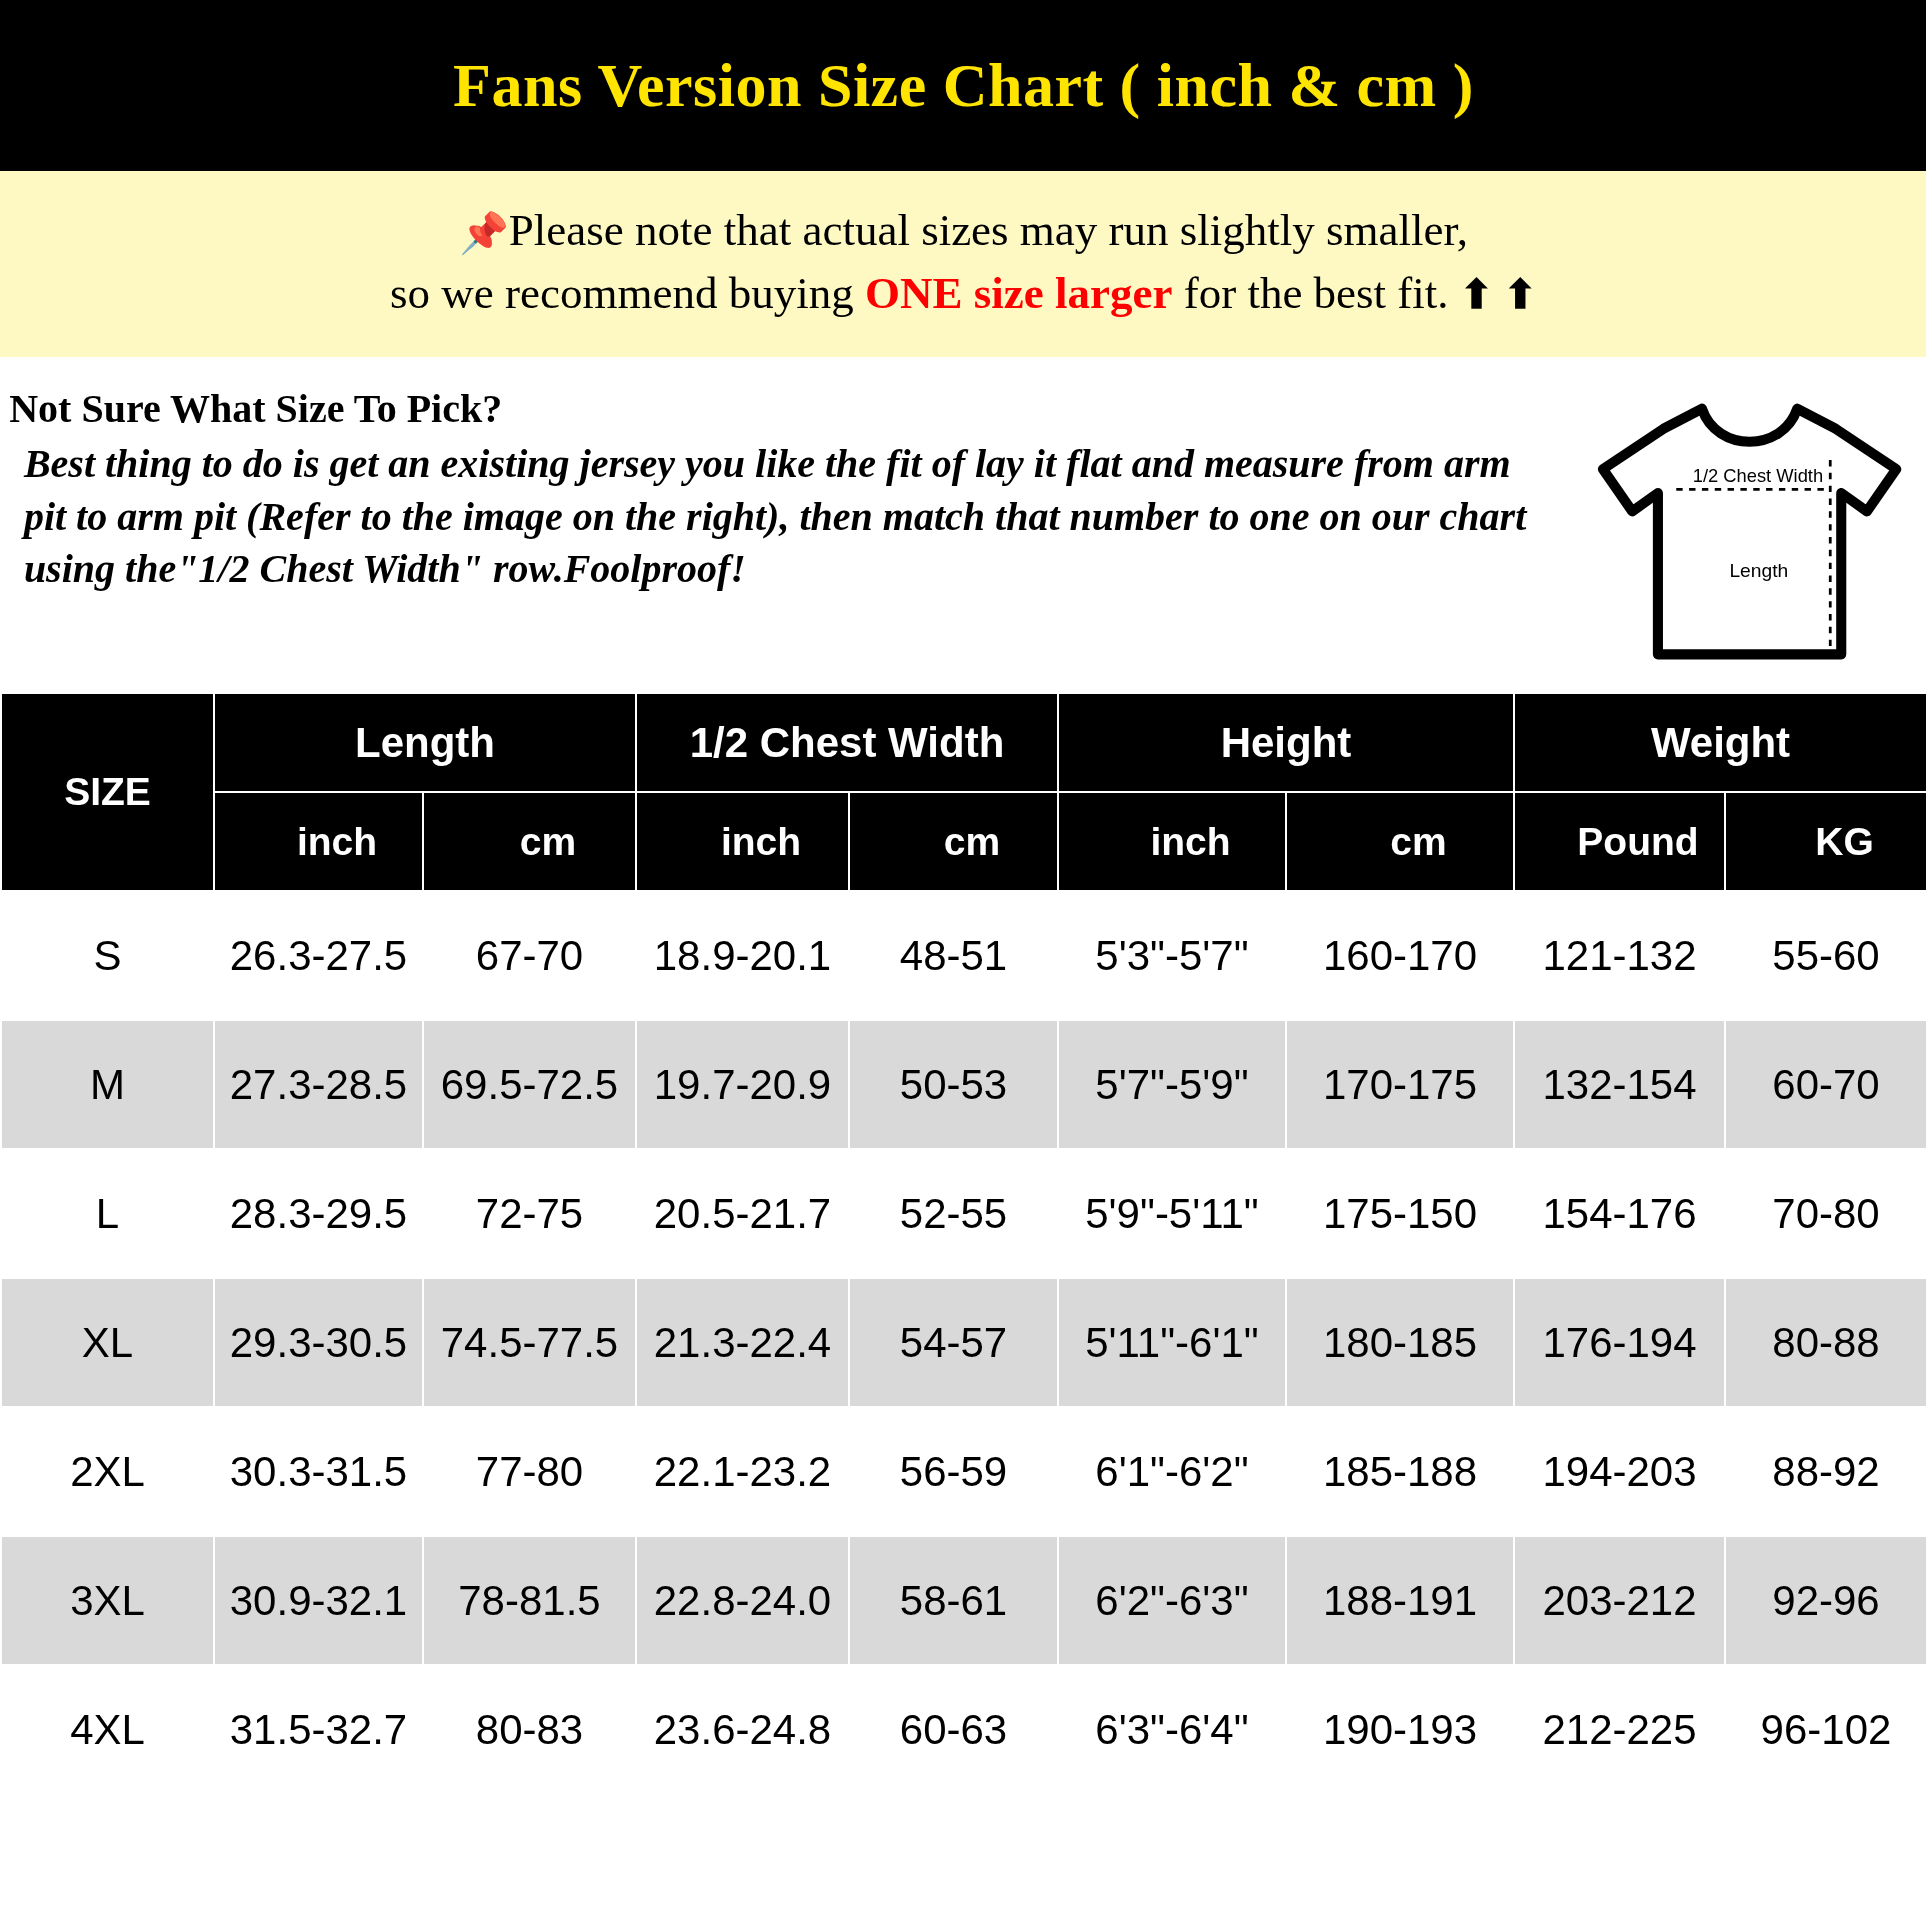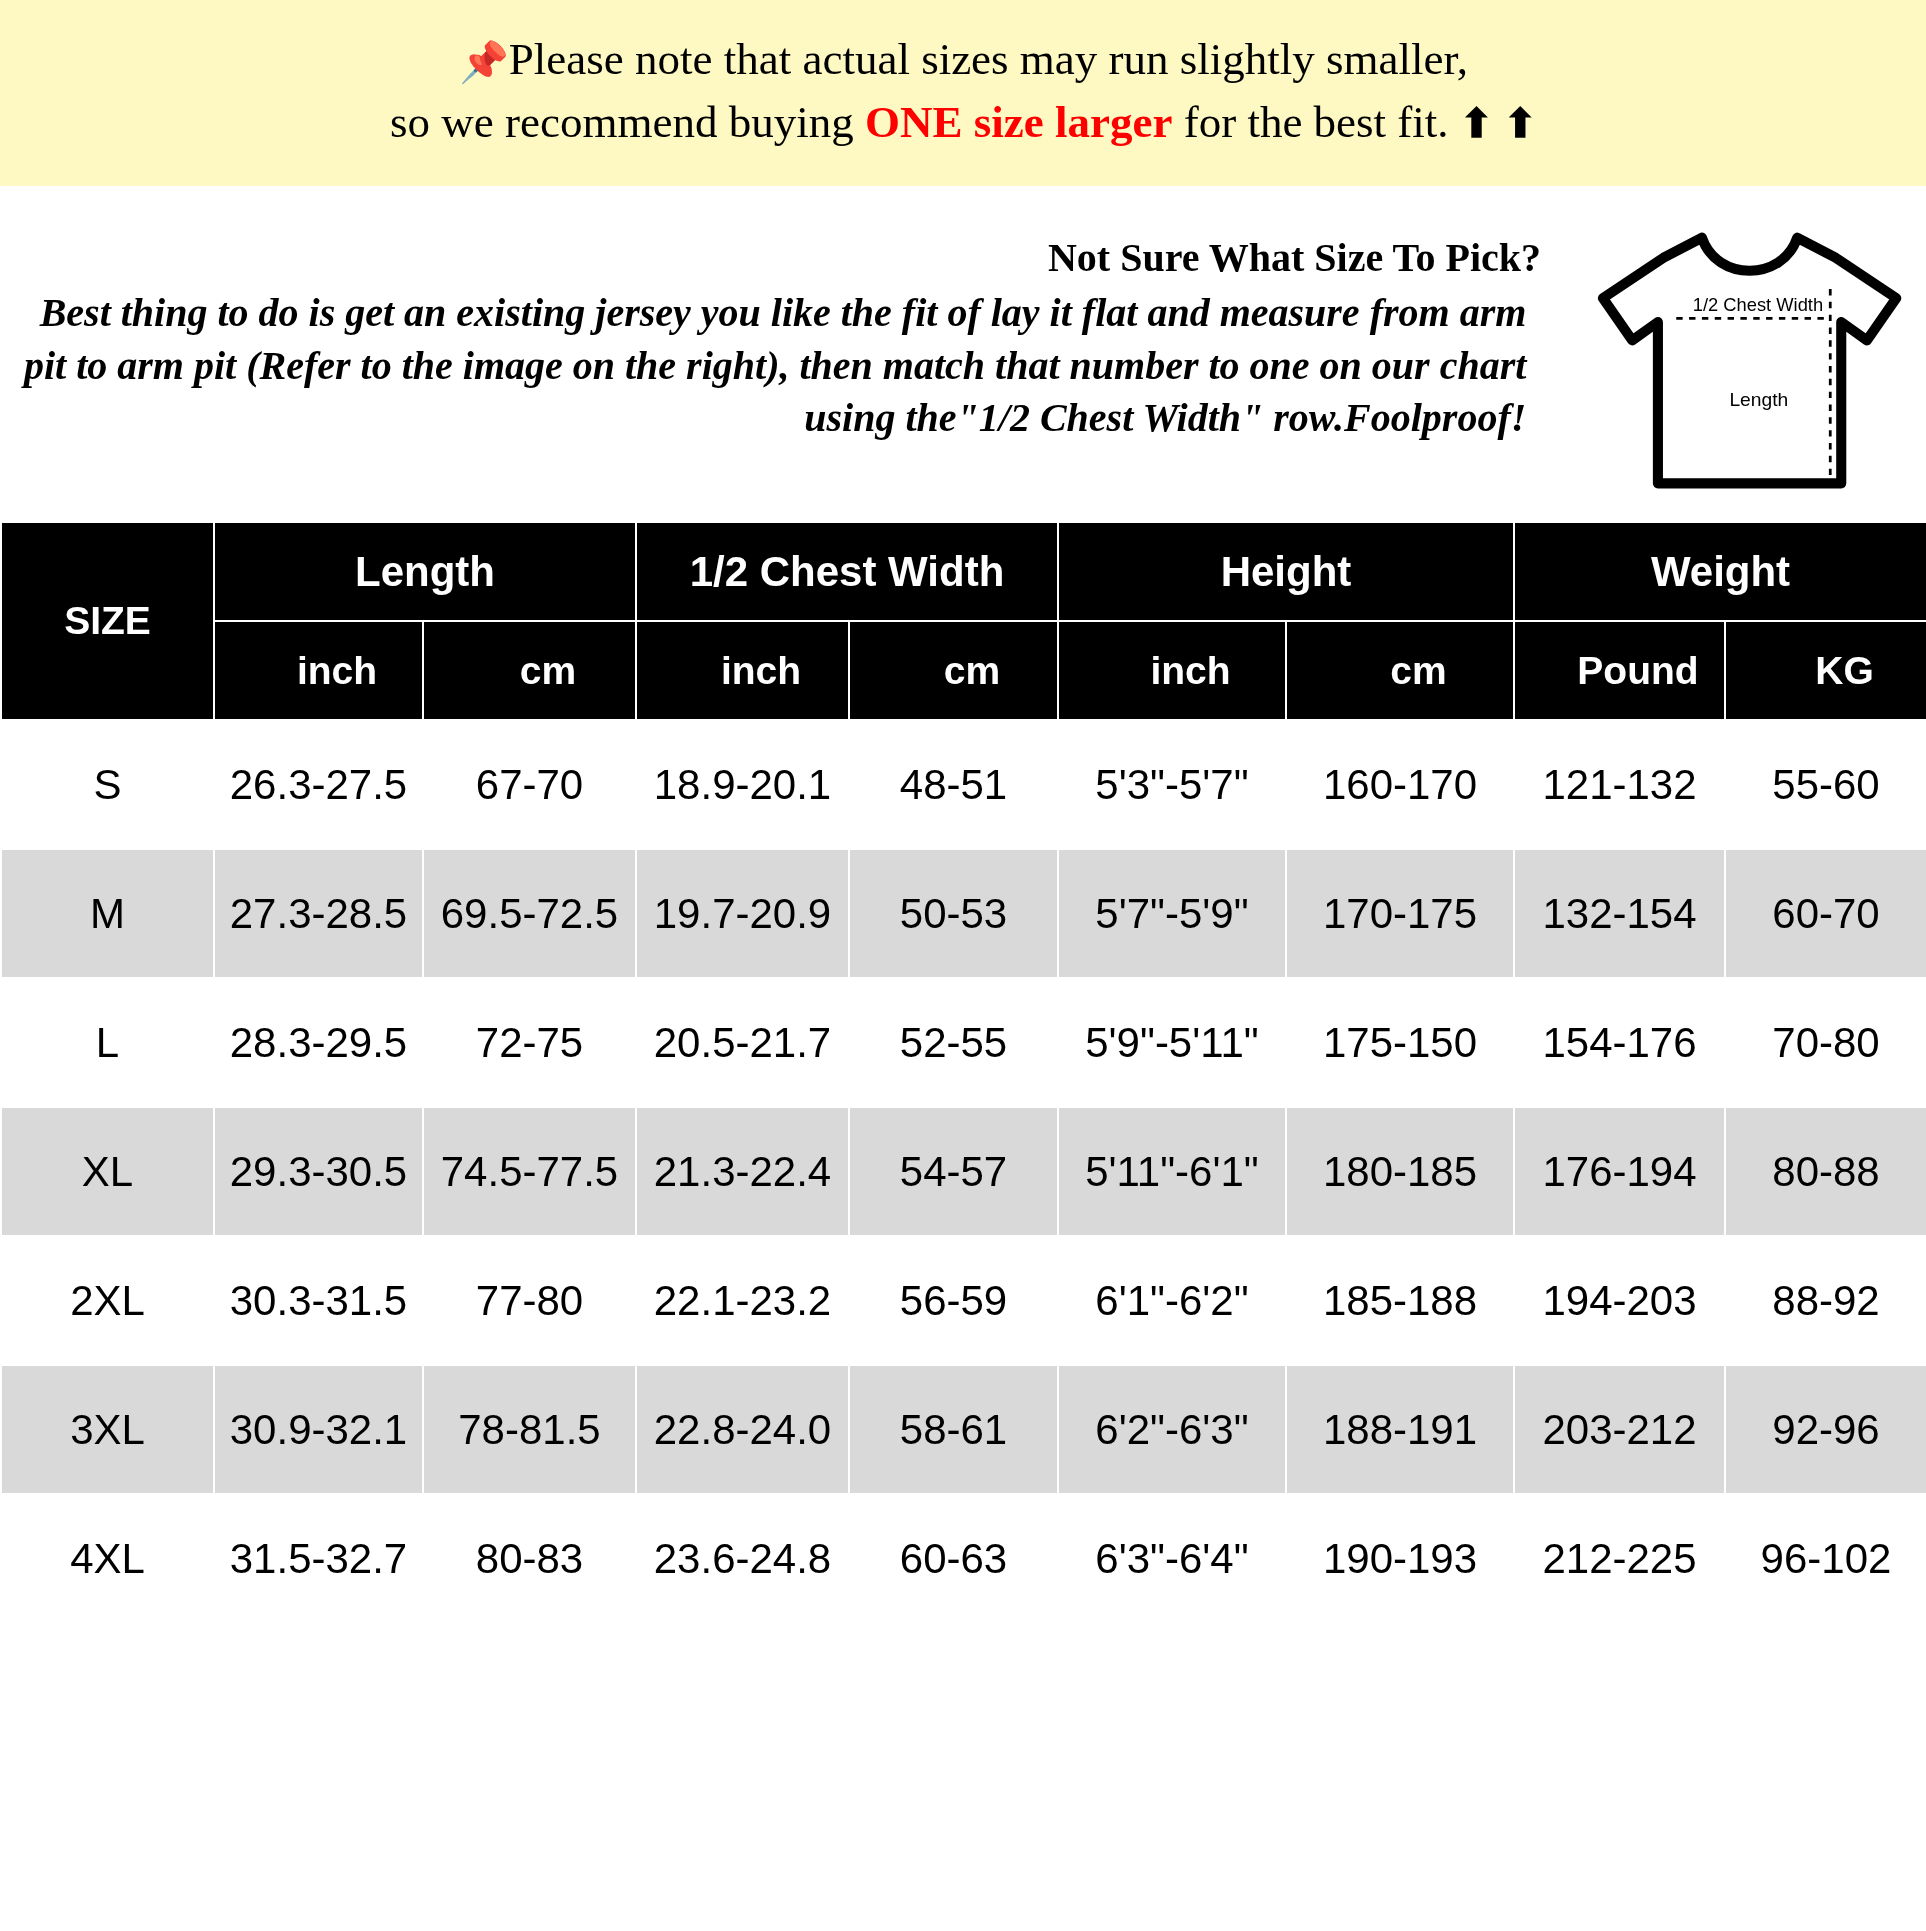--- a/index.html
+++ b/index.html
@@ -62,23 +62,22 @@
 
   
   .help-section {
     display: flex;
     align-items: flex-start;
     padding: 24px 0 20px 0;
     border-bottom: 3.7px solid #ffffff;
   }
   .help-text {
     flex: 1 1 auto;
-    text-align: right;
+    text-align: left;
     padding-left: 9.2px;
-    margin-top: 20px;
   }
   .help-heading {
     font-size: 40px;
     font-weight: bold;
     color: #000;
     margin-bottom: 5.5px;
     font-family: "Liberation Serif", serif;
   }
   .help-body {
     font-size: 40px;
@@ -137,20 +136,23 @@
   col.c-e { width: 228px; }
   col.c-f { width: 228px; }
   col.c-g { width: 211px; }
   col.c-h { width: 202px; }
 </style>
 </head>
 <body>
 
 <div class="page">
 
+  <div class="title-bar">
+    <div class="title-text">Fans Version Size Chart ( inch &amp; cm )</div>
+  </div>
 
   <div class="note-band">
     <div class="note-line">
       <span class="pin-icon">📌</span><span>Please note that actual sizes may run slightly smaller,</span>
     </div>
     <div class="note-line">
       <span>so we recommend buying </span><span class="emph-red">ONE size larger</span><span> for the best fit. </span><span class="arrow-up">⬆ ⬆</span>
     </div>
   </div>
 

